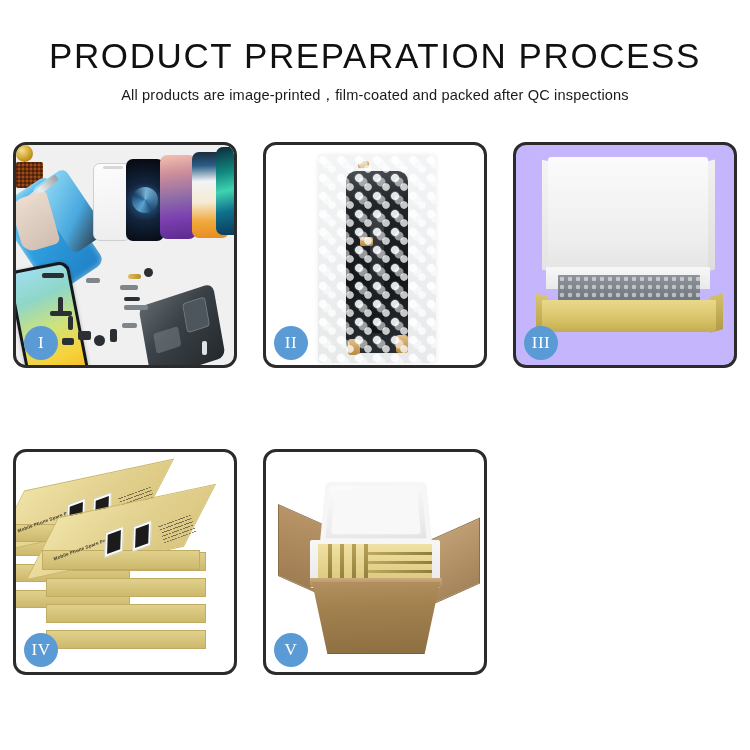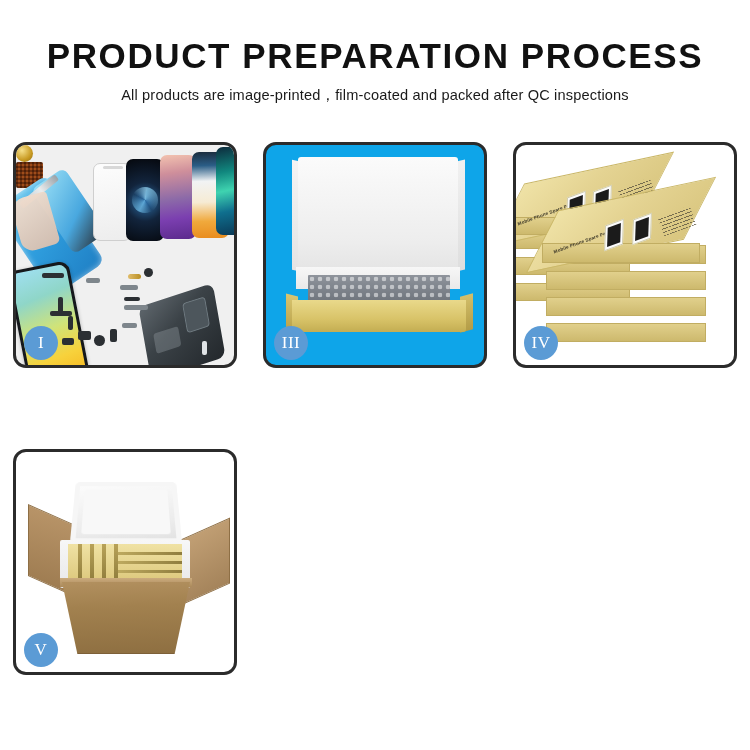--- a/index.html
+++ b/index.html
@@ -7,21 +7,21 @@
   body {
     background:#fff;
     font-family:"Liberation Sans", sans-serif;
     overflow:hidden;
     position:relative;
   }
   
   #header { width:750px; padding-top:38px; text-align:center; }
   #page-title {
     font-size:35px;
-    font-weight:700;
+    font-weight:400;
     letter-spacing:1.6px;
     color:#111;
     line-height:1.05;
     white-space:nowrap;
   }
   #page-subtitle {
     font-size:14.6px;
     color:#1a1a1a;
     margin-top:11px;
     letter-spacing:.15px;
@@ -208,21 +208,21 @@
       radial-gradient(circle at 5px 5px, rgba(140,150,160,.30) 4.6px, rgba(0,0,0,0) 5.2px);
     background-size:18px 18px,18px 18px,18px 18px;
     mix-blend-mode:screen;
   }
   .p2-bubbles2 {
     position:absolute; inset:0;
     background-image:radial-gradient(circle at 9px 9px, rgba(255,255,255,.55) 4px, rgba(255,255,255,0) 5px);
     background-size:18px 18px;
   }
   
-  .p3 { background:#0ea5e9; }
+  .p3 { background:#c4b5fd; }
   .p3-lid {
     position:absolute; left:32px; top:12px; width:160px; height:122px;
     background:linear-gradient(180deg,#fbfbfb,#ededed 70%,#e2e2e2);
     border-radius:3px 3px 0 0;
   }
   .p3-lid-l { position:absolute; left:26px; top:16px; width:12px; height:110px;
     background:linear-gradient(180deg,#f4f4f4,#e4e4e4); transform:skewY(12deg); }
   .p3-lid-r { position:absolute; left:186px; top:16px; width:13px; height:110px;
     background:linear-gradient(180deg,#f1f1f1,#dedede); transform:skewY(-12deg); }
   .p3-foam {
@@ -404,20 +404,35 @@
       <div class="chip w" style="left:30px;top:188px;width:9px;height:15px;border-radius:2px;"></div>
       <div class="chip" style="left:46px;top:193px;width:12px;height:7px;"></div>
       <div class="chip lt" style="left:106px;top:178px;width:15px;height:5px;"></div>
       <div class="chip w" style="left:186px;top:196px;width:5px;height:14px;"></div>
       <div class="p1-tw"></div>
       <div class="p1-hand"></div>
     </div>
     <div class="badge">I</div>
   </div>
 
+  <div class="panel p2">
+    <div class="panel-photo">
+      <div class="p2-bag">
+        <div class="p2-part"></div>
+        <div class="p2-strip"></div>
+        <div class="p2-conn" style="left:40px;top:6px;width:11px;height:7px;"></div>
+        <div class="p2-conn" style="left:42px;top:82px;width:13px;height:9px;"></div>
+        <div class="p2-conn" style="left:30px;top:184px;width:12px;height:16px;border-radius:3px;"></div>
+        <div class="p2-conn" style="left:78px;top:180px;width:12px;height:18px;border-radius:3px;"></div>
+        <div class="p2-bubbles"></div>
+        <div class="p2-bubbles2"></div>
+      </div>
+    </div>
+    <div class="badge">II</div>
+  </div>
 
   <div class="panel p3">
     <div class="panel-photo">
       <div class="p3-lid-l"></div>
       <div class="p3-lid-r"></div>
       <div class="p3-lid"></div>
       <div class="p3-foam"></div>
       <div class="p3-inner"></div>
       <div class="p3-side-l"></div>
       <div class="p3-side-r"></div>

